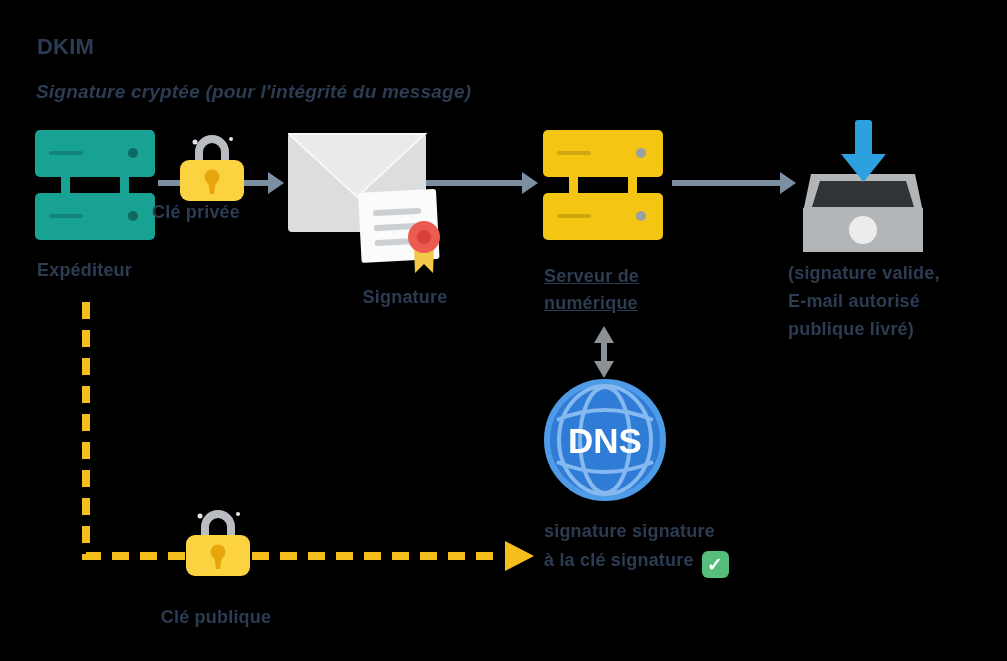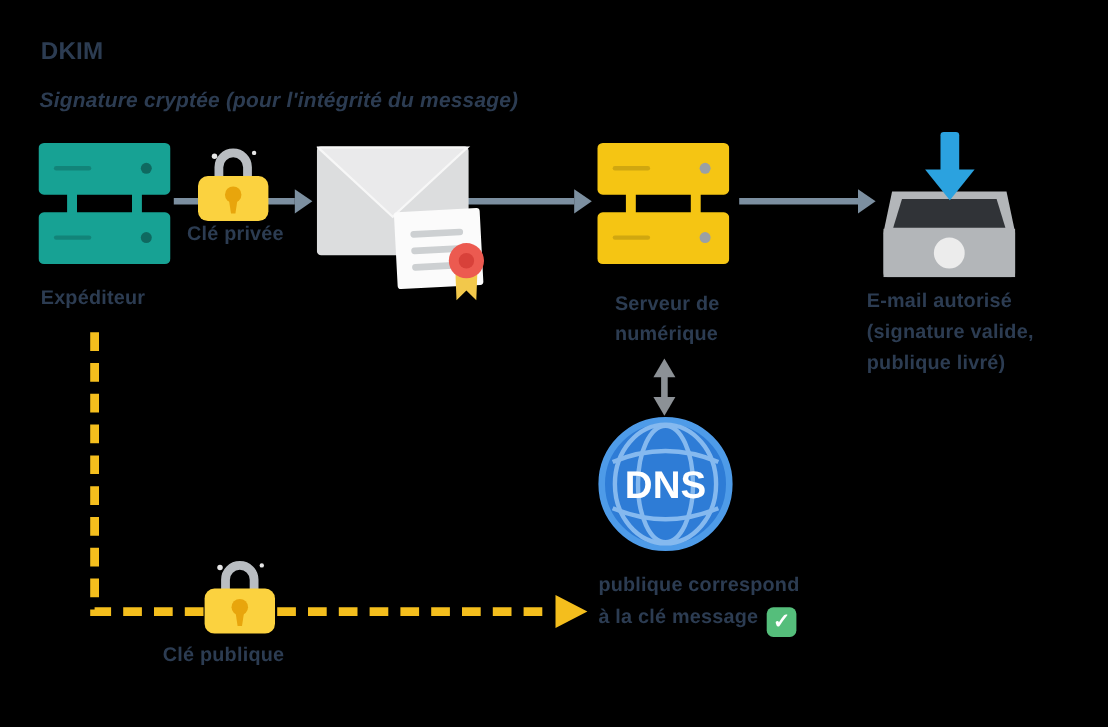--- a/index.html
+++ b/index.html
@@ -10,26 +10,26 @@
   }
   .abs{position:absolute;}
   .label{
     position:absolute;font-weight:700;color:#2C3C52;
     font-size:18px;line-height:27px;letter-spacing:.2px;
   }
   .label.center{text-align:center;}
   #title{left:37px;top:34px;font-size:22px;line-height:26px;}
   #subtitle{left:36px;top:80px;font-size:19px;line-height:24px;font-style:italic;}
   #lbl-sender{left:37px;top:257px;}
-  #lbl-private-key{left:136px;top:199px;width:122px;text-align:right;}
+  #lbl-private-key{left:152px;top:199px;width:122px;text-align:left;}
   #lbl-signature{left:325px;top:284px;width:160px;}
-  #lbl-receiving{left:559px;top:263px;}
+  #lbl-receiving{left:544px;top:263px;text-decoration:underline;}
   #lbl-delivery{left:788px;top:259px;line-height:28px;}
   #lbl-verification{left:544px;top:517px;line-height:29px;}
-  #lbl-public-key{left:148px;top:582px;width:136px;}
+  #lbl-public-key{left:148px;top:604px;width:136px;text-align:center;}
   .check-badge{
     display:inline-block;width:27px;height:27px;margin-left:8px;
     background:#55BE7B;border-radius:6px;color:#fff;text-align:center;
     font-size:19px;line-height:27px;font-weight:700;vertical-align:-5px;
   }
   svg{display:block;}
 </style>
 </head>
 <body>
 
@@ -98,20 +98,21 @@
       <rect x="14" y="33" width="54" height="6" rx="3" fill="#CDD0D2"></rect>
       <rect x="14" y="48" width="40" height="6" rx="3" fill="#CDD0D2"></rect>
     </g>
     <g>
       <polygon points="126,114 146,114 145,140 136,131 127,140" fill="#F2C84B"></polygon>
       <circle cx="136" cy="104" r="16" fill="#EC5A50"></circle>
       <circle cx="136" cy="104" r="7" fill="#D8413A"></circle>
     </g>
   </svg>
   <div id="lbl-signature" class="label center">
+    <div>Signature</div>
   </div>
 
   <svg class="abs" style="left:543px;top:130px" width="120" height="110" viewBox="0 0 120 110">
     <rect x="0" y="0" width="120" height="47" rx="5" fill="#F5C513"></rect>
     <rect x="0" y="63" width="120" height="47" rx="5" fill="#F5C513"></rect>
     <rect x="26" y="45" width="9" height="20" fill="#F5C513"></rect>
     <rect x="85" y="45" width="9" height="20" fill="#F5C513"></rect>
     <rect x="14" y="21" width="34" height="4" rx="2" fill="rgba(0,0,0,0.15)"></rect>
     <rect x="14" y="84" width="34" height="4" rx="2" fill="rgba(0,0,0,0.15)"></rect>
     <circle cx="98" cy="23" r="5" fill="#9AA0A6"></circle>
@@ -126,38 +127,38 @@
     <path d="M8,54 L112,54 L120,92 L120,128 a4,4 0 0 1 -4,4 L4,132 a4,4 0 0 1 -4,-4 L0,92 Z" fill="#B3B6B9"></path>
     <polygon points="17,61 103,61 111,87 9,87" fill="#303337"></polygon>
     <g>
       <rect x="52" y="0" width="17" height="38" rx="3" fill="#2BA2DF"></rect>
       <polygon points="38,34 83,34 60.5,62" fill="#2BA2DF"></polygon>
     </g>
     <rect x="0" y="88" width="120" height="44" fill="#B3B6B9"></rect>
     <circle cx="60" cy="110" r="14" fill="#ECECEC"></circle>
   </svg>
   <div id="lbl-delivery" class="label">
+    <div>(signature valide,</div>
     <div>E-mail autorisé</div>
-    <div>(signature valide,</div>
     <div>publique livré)</div>
   </div>
 
   <svg class="abs" style="left:543px;top:378px" width="124" height="124" viewBox="0 0 124 124">
     <circle cx="62" cy="62" r="58" fill="#2E7CD6" stroke="#4E9BE8" stroke-width="6"></circle>
     <ellipse cx="62" cy="62" rx="25" ry="53" fill="none" stroke="#85B9EF" stroke-width="4"></ellipse>
     <ellipse cx="62" cy="62" rx="46" ry="54" fill="none" stroke="#85B9EF" stroke-width="4"></ellipse>
     <path d="M14,42 Q62,22 110,42" fill="none" stroke="#85B9EF" stroke-width="4"></path>
     <path d="M14,84 Q62,104 110,84" fill="none" stroke="#85B9EF" stroke-width="4"></path>
     <text x="62" y="75" text-anchor="middle" font-family="Liberation Sans, sans-serif" font-size="35" font-weight="700" fill="#ffffff">DNS</text>
   </svg>
 
   <div id="lbl-verification" class="label">
-    <div>publique correspond</div>
+    <div>signature signature</div>
     <div>
-      <span>à la clé message</span><span class="check-badge">✓</span>
+      <span>à la clé signature</span><span class="check-badge">✓</span>
     </div>
   </div>
 
   <svg class="abs" style="left:183px;top:505px" width="70" height="72" viewBox="0 0 70 72">
     <path d="M22,36 V22 a13,13 0 0 1 26,0 V36" fill="none" stroke="#B9BDC1" stroke-width="8" stroke-linecap="round"></path>
     <circle cx="17" cy="11" r="2.5" fill="#ffffff" opacity="0.9"></circle>
     <circle cx="55" cy="9" r="2" fill="#ffffff" opacity="0.9"></circle>
     <rect x="3" y="30" width="64" height="41" rx="9" fill="#FBD23F"></rect>
     <circle cx="35" cy="47" r="7.5" fill="#E8A50C"></circle>
     <polygon points="31,51 39,51 37,64 33,64" fill="#E8A50C"></polygon>

